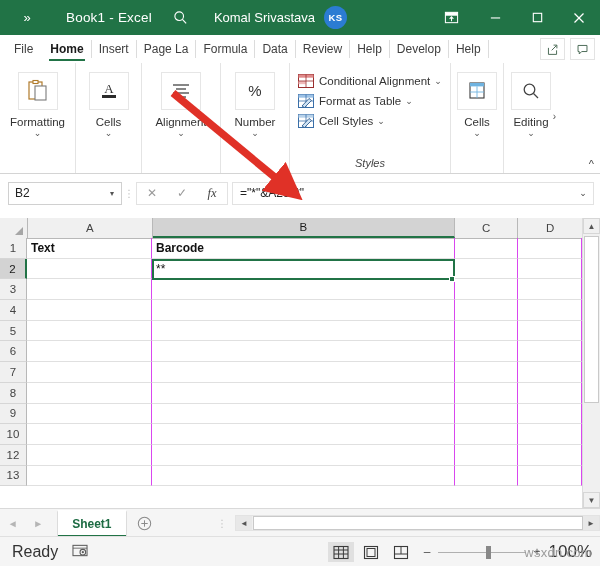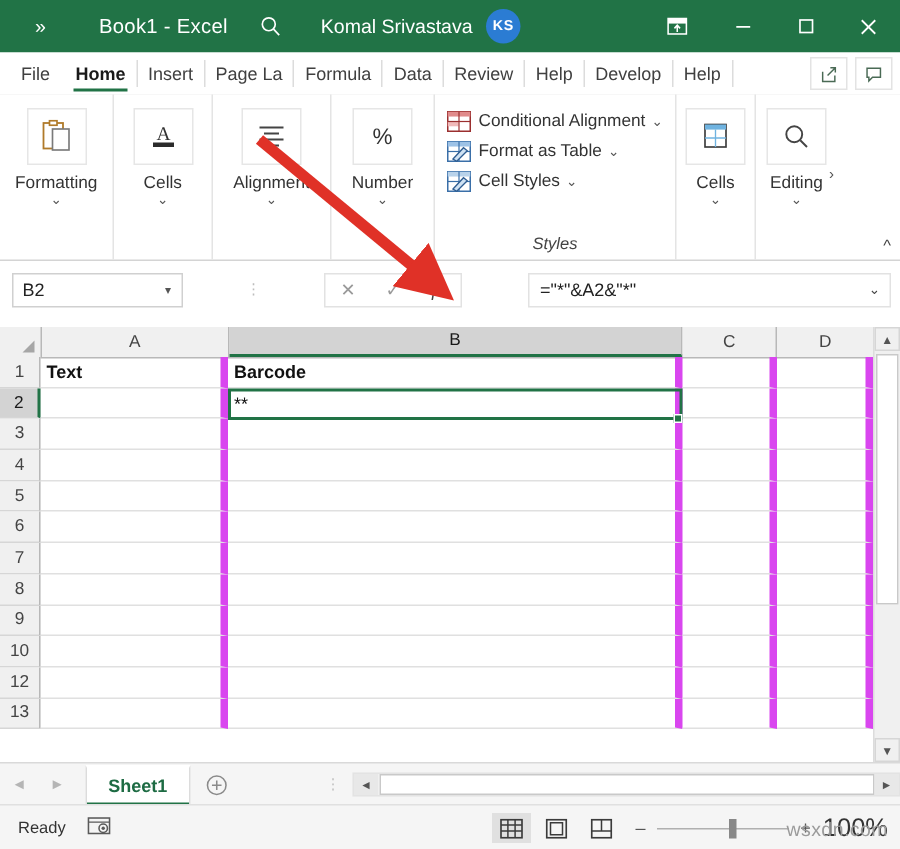--- a/index.html
+++ b/index.html
@@ -99,21 +99,21 @@
   .style-ico{width:16px;height:14px;margin-right:5px;flex:0 0 auto;}
   .sd{font-size:9px;color:#555;margin-left:4px;}
   .collapse-ribbon{
     position:absolute;right:6px;bottom:3px;font-size:11px;color:#444;
   }
   .edit-arrow{position:absolute;right:2px;top:48px;font-size:10px;color:#555;}
 
   
   .fbar{
     position:absolute;left:0;top:178px;width:600px;height:30px;background:#fff;
-    display:flex;align-items:center;border-bottom:1px solid #d9d9d9;gap:40px;
+    display:flex;align-items:center;border-bottom:1px solid #d9d9d9;
   }
   .namebox{
     margin-left:8px;width:112px;height:21px;border:1px solid #d0d0d0;background:#fff;
     display:flex;align-items:center;font-size:12px;color:#222;
   }
   .namebox .nb-txt{flex:1 1 auto;padding-left:6px;}
   .namebox .nb-chev{width:18px;text-align:center;font-size:8px;color:#555;}
   .fb-dots{width:14px;text-align:center;color:#bdbdbd;font-size:10px;line-height:9px;}
   .fb-icons{
     display:flex;align-items:center;height:21px;border:1px solid #e2e2e2;background:#fff;
@@ -148,21 +148,21 @@
   .ch.sel{background:#d3d3d3;color:#1a1a1a;border-bottom:2px solid #217346;height:18px;}
   .rows{position:absolute;left:0;top:30px;width:583px;}
   .row{display:flex;height:20.7px;}
   .rh{
     width:27px;background:#f0f0f0;border-right:1px solid #b8b8b8;border-bottom:1px solid #d6d6d6;
     display:flex;align-items:center;justify-content:center;font-size:11.5px;color:#444;
     box-sizing:border-box;
   }
   .rh.sel{background:#d3d3d3;color:#1a1a1a;border-right:2px solid #217346;}
   .cell{
-    border-right:5px solid #d946ef;border-bottom:1px solid #e0e0e0;
+    border-right:1px solid #d946ef;border-bottom:1px solid #e0e0e0;
     display:flex;align-items:center;font-size:12px;color:#111;padding-left:4px;
     box-sizing:border-box;overflow:hidden;white-space:nowrap;
   }
   .cell.b{width:303px;}
   .cell.a{width:125px;}
   .cell.c{width:63px;}
   .cell.d{width:64px;}
   .cell.bold{font-weight:bold;}
   .selbox{
     position:absolute;left:152px;top:50.7px;width:303px;height:21px;
@@ -214,21 +214,21 @@
     display:flex;align-items:center;justify-content:center;}
   .hsb .hthumb{flex:0 0 auto;width:330px;height:14px;background:#fff;border:1px solid #c9c9c9;
     box-sizing:border-box;margin-left:1px;}
   .hsb-sp{flex:1 1 auto;}
 
   
   .statusbar{
     position:absolute;left:0;top:536px;width:600px;height:30px;background:#f5f5f5;
     display:flex;align-items:center;border-top:1px solid #e0e0e0;
   }
-  .st-ready{margin-left:12px;font-size:11px;color:#333;}
+  .st-ready{margin-left:12px;font-size:16px;color:#333;}
   .st-rec{margin-left:14px;font-size:12px;color:#555;}
   .st-sp{flex:1 1 auto;}
   .viewbtn{
     width:26px;height:20px;display:flex;align-items:center;justify-content:center;
     color:#444;margin-right:4px;
   }
   .viewbtn.on{background:#e0e0e0;}
   .zoomout,.zoomin{width:18px;text-align:center;font-size:12px;color:#555;}
   .ztrack{width:88px;height:1px;background:#b0b0b0;position:relative;margin:0 2px;}
   .zthumb{position:absolute;left:48px;top:-6px;width:5px;height:13px;background:#888;}

